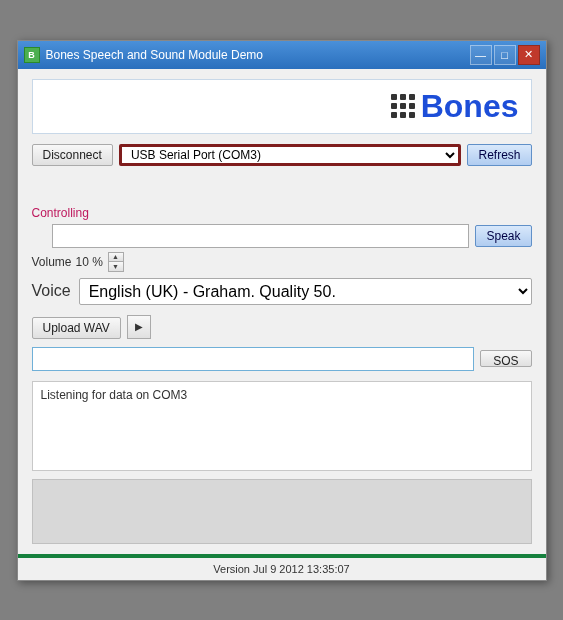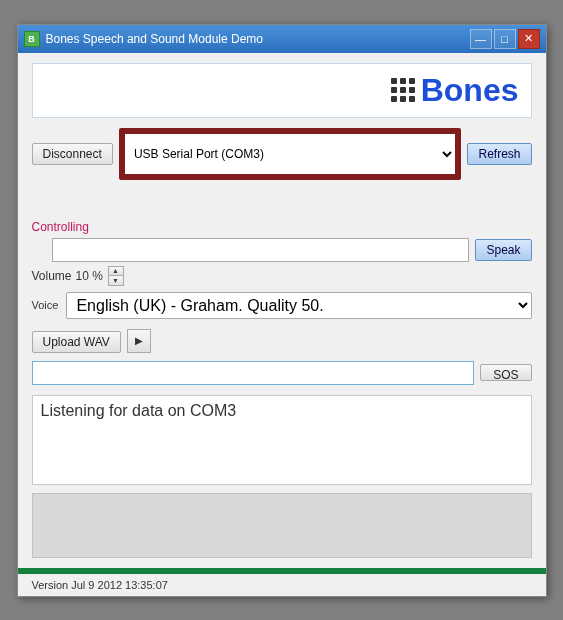--- a/index.html
+++ b/index.html
@@ -116,22 +116,22 @@
       white-space: nowrap;
     }
     .btn-blue {
       background: linear-gradient(to bottom, #d8e8fb, #b0ccf0);
       border-color: #6090c8;
       color: #004;
       text-align: right;
     }
     .port-select {
       flex: 1;
-      padding: 12px 5px;
-      border: 6px solid #7f1d1d;
+      padding: 0 5px;
+      border: 3px solid #7f1d1d;
       background: white;
       font-size: 12px;
       cursor: pointer;
       border-radius: 2px;
     }
     
     .section-label {
       font-size: 12px;
       color: #be185d;
       margin-bottom: 4px;
@@ -181,21 +181,21 @@
       line-height: 1;
     }
     .spinner-btn:first-child { border-bottom: 1px solid #aaa; }
     
     .voice-row {
       display: flex;
       align-items: center;
       gap: 8px;
       margin-bottom: 10px;
     }
-    .voice-label { font-size: 11px; color: #333; }
+    .voice-label { font-size: 16px; color: #333; }
     .voice-select {
       flex: 1;
       padding: 3px 5px;
       border: 1px solid #aaa;
       background: white;
       font-size: 16px;
       cursor: pointer;
       border-radius: 2px;
     }
     
@@ -243,37 +243,38 @@
       border-radius: 2px;
       height: 17px;
     }
     
     .log-area {
       background: white;
       border: 1px solid #c8c8c8;
       padding: 6px 8px;
       margin-bottom: 8px;
       min-height: 90px;
-      font-size: 16px;
+      font-size: 12px;
       color: #333;
     }
     
     .bottom-area {
       background: #d8d8d8;
       border: 1px solid #c0c0c0;
       min-height: 65px;
       margin-bottom: 0;
     }
     
     .status-bar {
-      border-top: 6px solid #15803d;
+      border-top: 4px solid #15803d;
       padding: 5px 14px;
       font-size: 11px;
       color: #333;
       background: #f0f0f0;
+      text-align: center;
     }
   </style>
 </head>
 <body>
 
 <div class="window">
 
   <div class="title-bar">
     <div class="title-bar-icon">
       <span>B</span>

